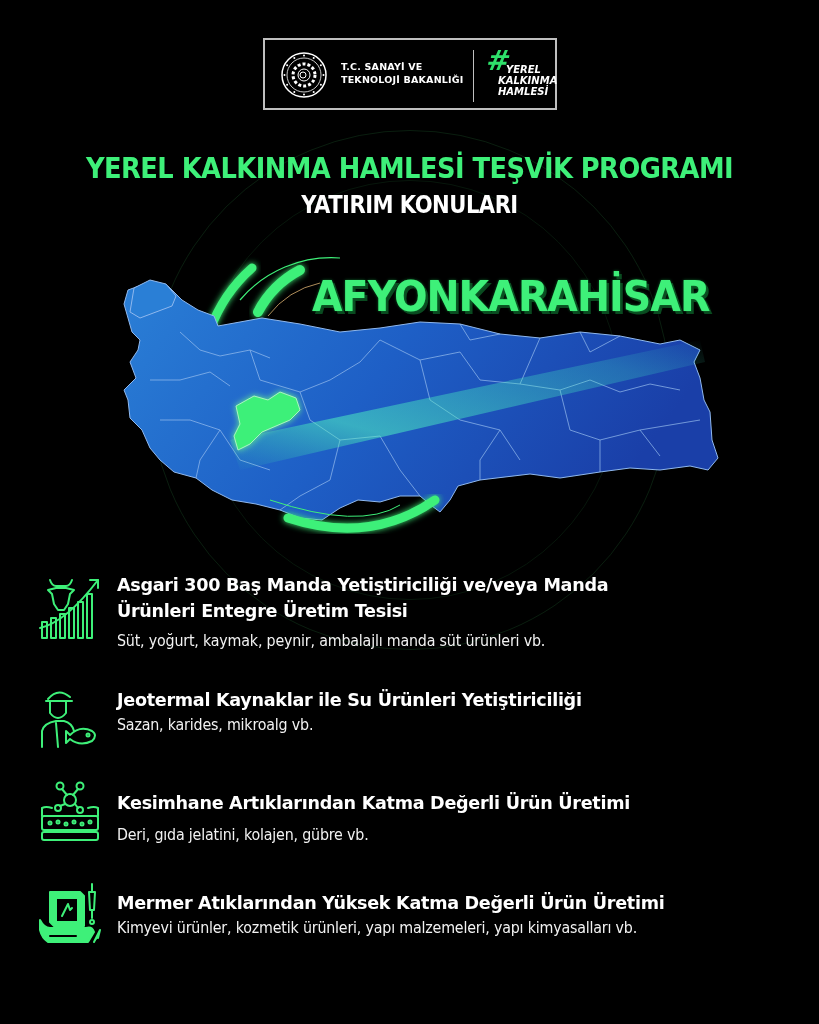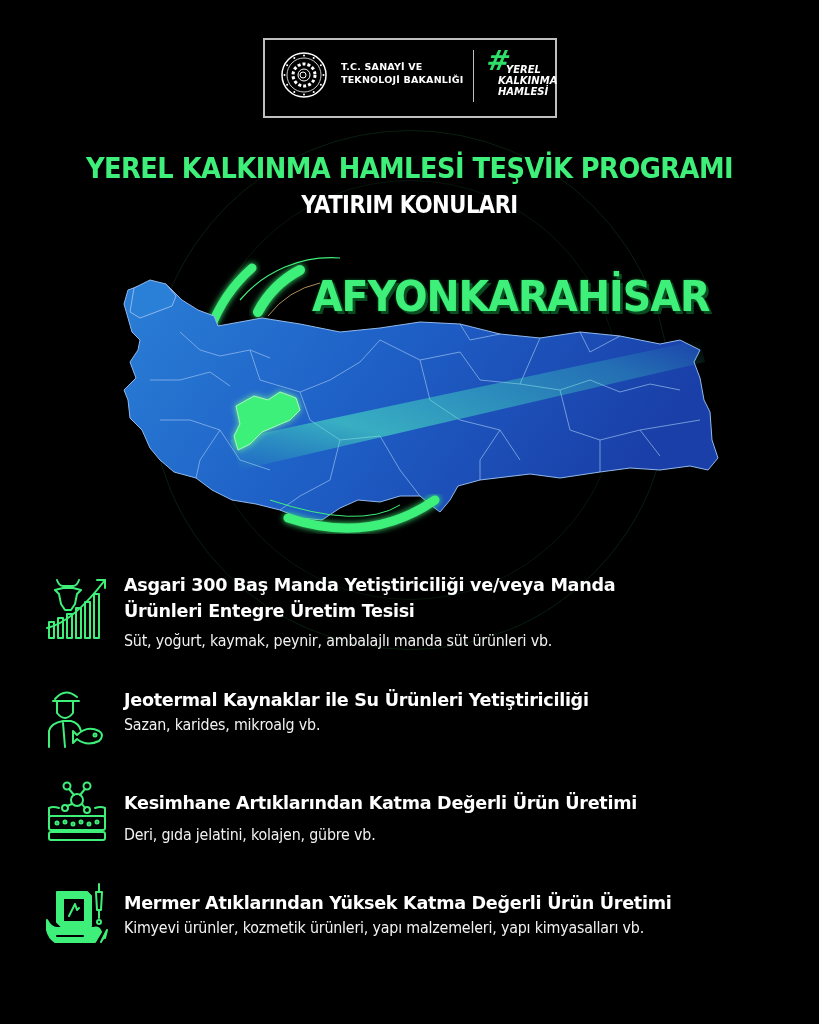--- a/index.html
+++ b/index.html
@@ -2,21 +2,21 @@
 <html><head>
 <meta charset="utf-8">
 <style>
   * { box-sizing: border-box; margin: 0; padding: 0; }
   html, body { width: 819px; height: 1024px; background: #000; overflow: hidden; }
   body { position: relative; font-family: "DejaVu Sans", sans-serif; color: #fff; }
 
   .bg-ring { position: absolute; border-radius: 50%; border: 1px solid rgba(40,120,60,0.25); }
 
   .header-box {
-    position: absolute; left: 263px; top: 38px; width: 294px; height: 80px;
+    position: absolute; left: 263px; top: 38px; width: 294px; height: 72px;
     border: 2px solid #bfbfbf; background: #000;
     display: flex; align-items: center;
   }
   .emblem { position: absolute; left: 16px; top: 12px; width: 46px; height: 46px; }
   .ministry {
     position: absolute; left: 76px; top: 20px;
     font-family: "DejaVu Sans", sans-serif; font-weight: bold; font-size: 9.5px; line-height: 13px;
     color: #fff; letter-spacing: 0.2px;
   }
   .divider-v { position: absolute; left: 208px; top: 10px; width: 1px; height: 52px; background: #bfbfbf; }
@@ -42,21 +42,21 @@
   }
 
   .map-wrap { position: absolute; left: 0; top: 230px; width: 819px; height: 310px; }
   .city {
     position: absolute; left: 312px; top: 272px;
     font-family: "DejaVu Sans", sans-serif; font-weight: bold; font-size: 42px;
     color: #3ef079; letter-spacing: -1px; transform: scaleX(0.94); transform-origin: left;
     text-shadow: 0 0 3px #0c6a2c, 3px 3px 0 #0a4a20, 4px 4px 6px rgba(0,0,0,0.8);
   }
 
-  .item { position: absolute; left: 7px; width: 717px; }
+  .item { position: absolute; left: 0; width: 717px; }
   .item .icon { position: absolute; left: 36px; width: 68px; height: 68px; }
   .item .heading {
     position: absolute; left: 117px; font-family: "DejaVu Sans", sans-serif; font-weight: bold;
     font-size: 18.5px; line-height: 26px; color: #fff; letter-spacing: -0.3px;
     transform: scaleX(0.95); transform-origin: left;
   }
   .item .desc {
     position: absolute; left: 117px; font-family: "DejaVu Sans", sans-serif;
     font-size: 15px; line-height: 20px; color: #f2f2f2; letter-spacing: -0.2px;
     transform: scaleX(0.95); transform-origin: left; white-space: nowrap;

